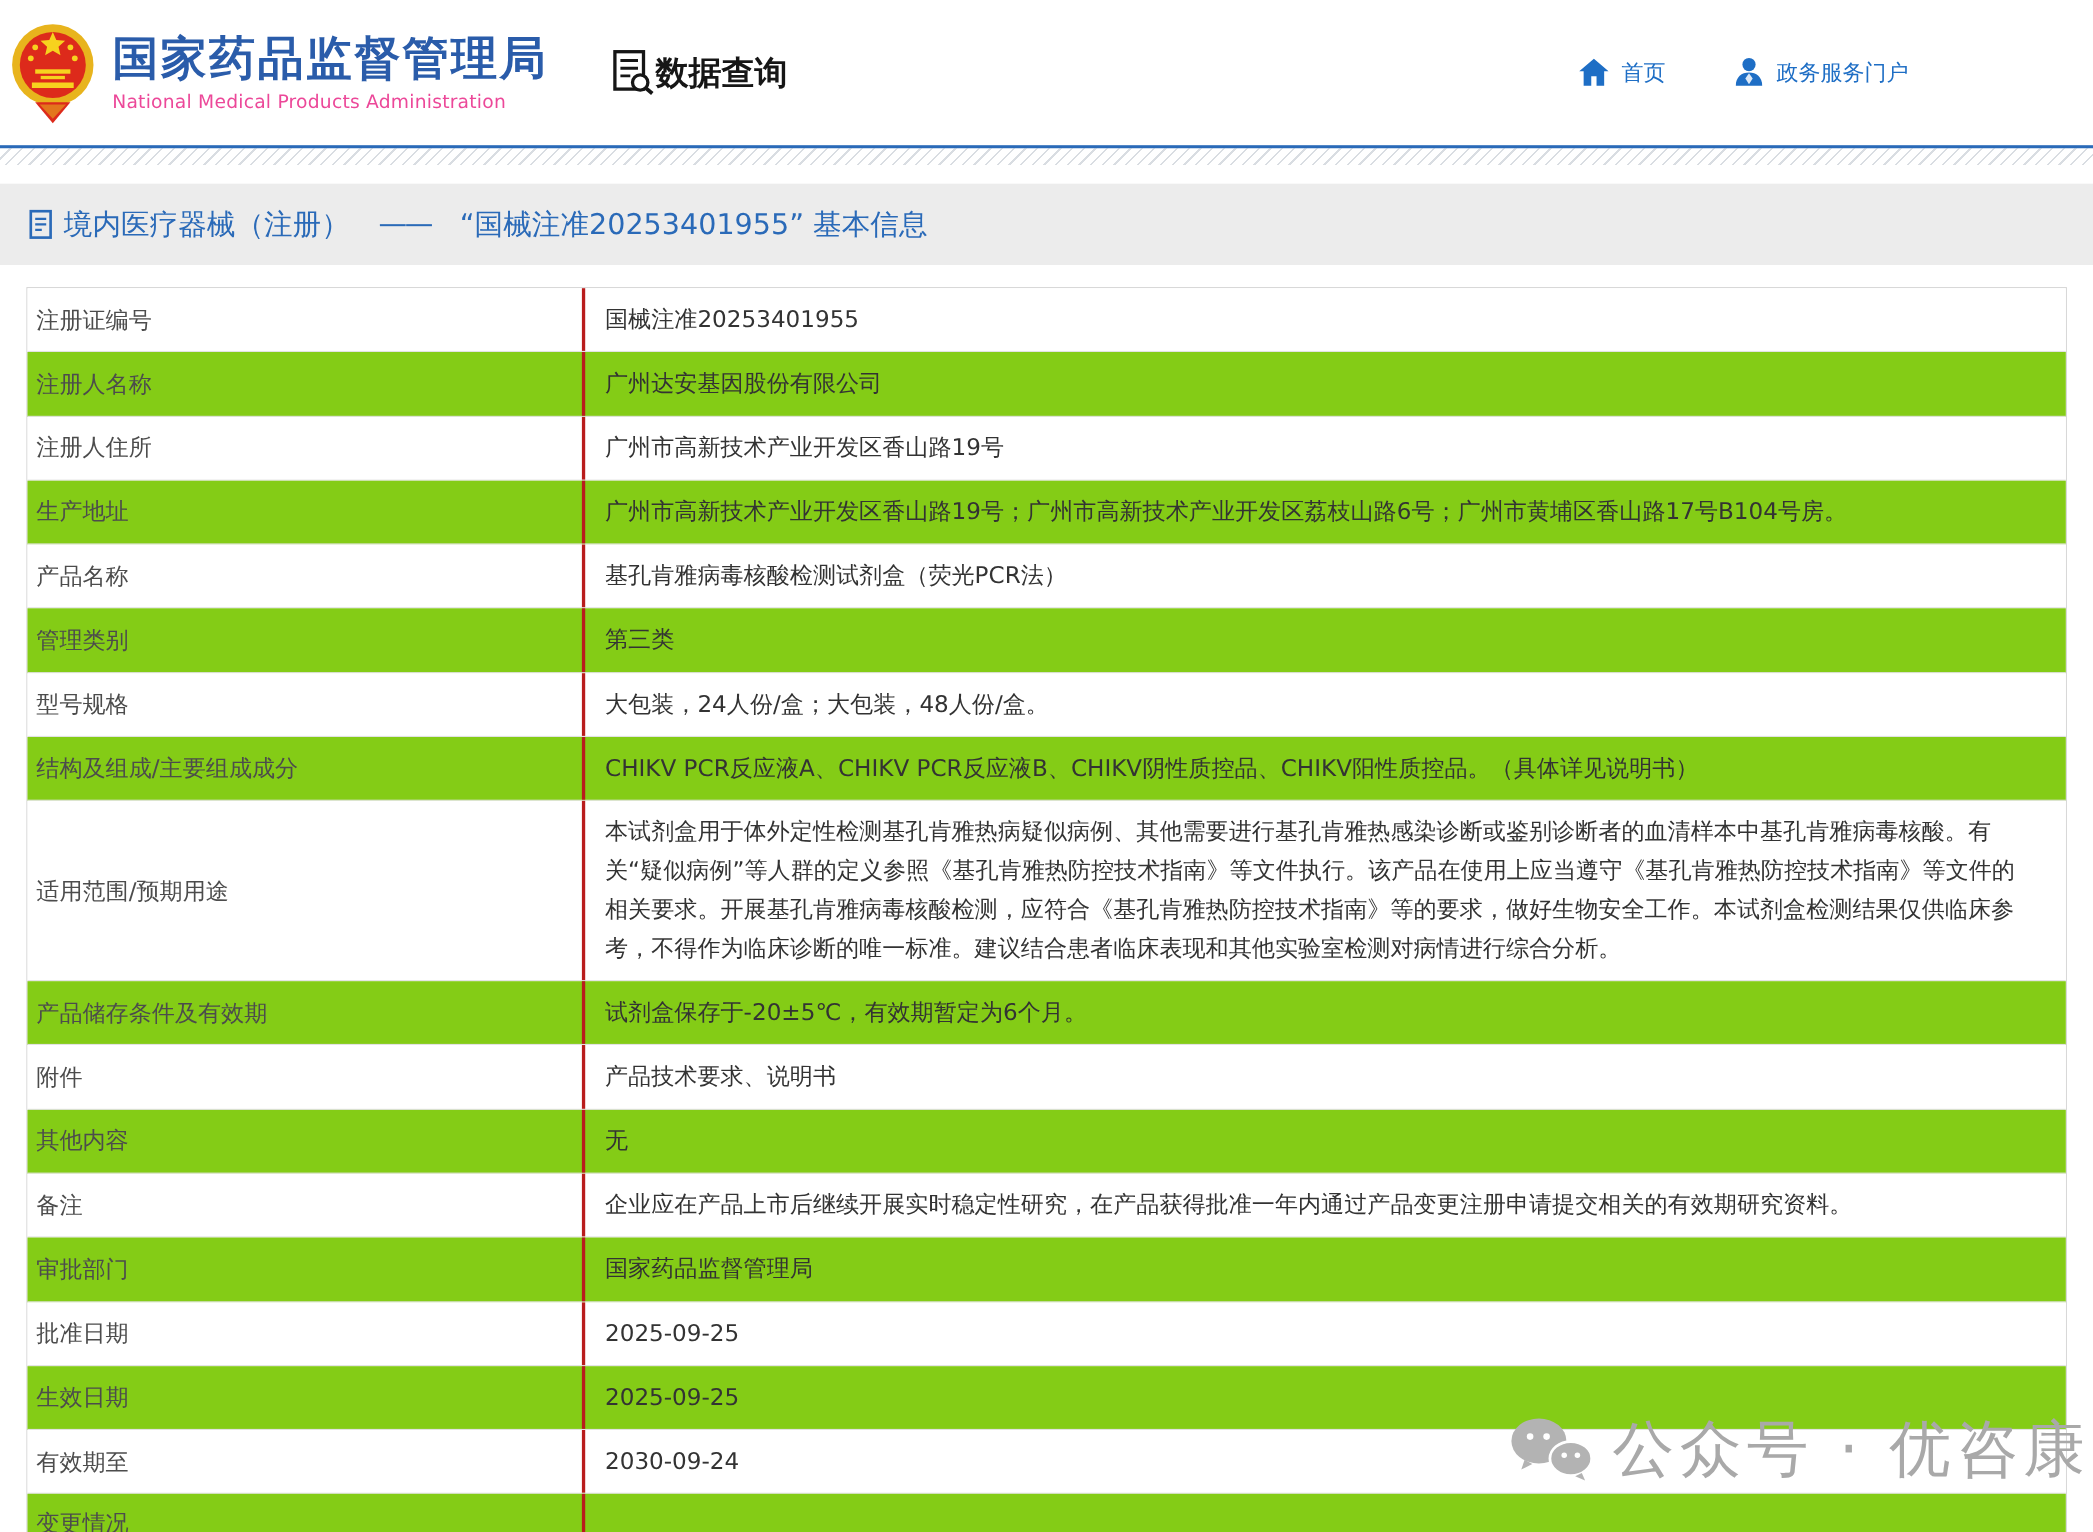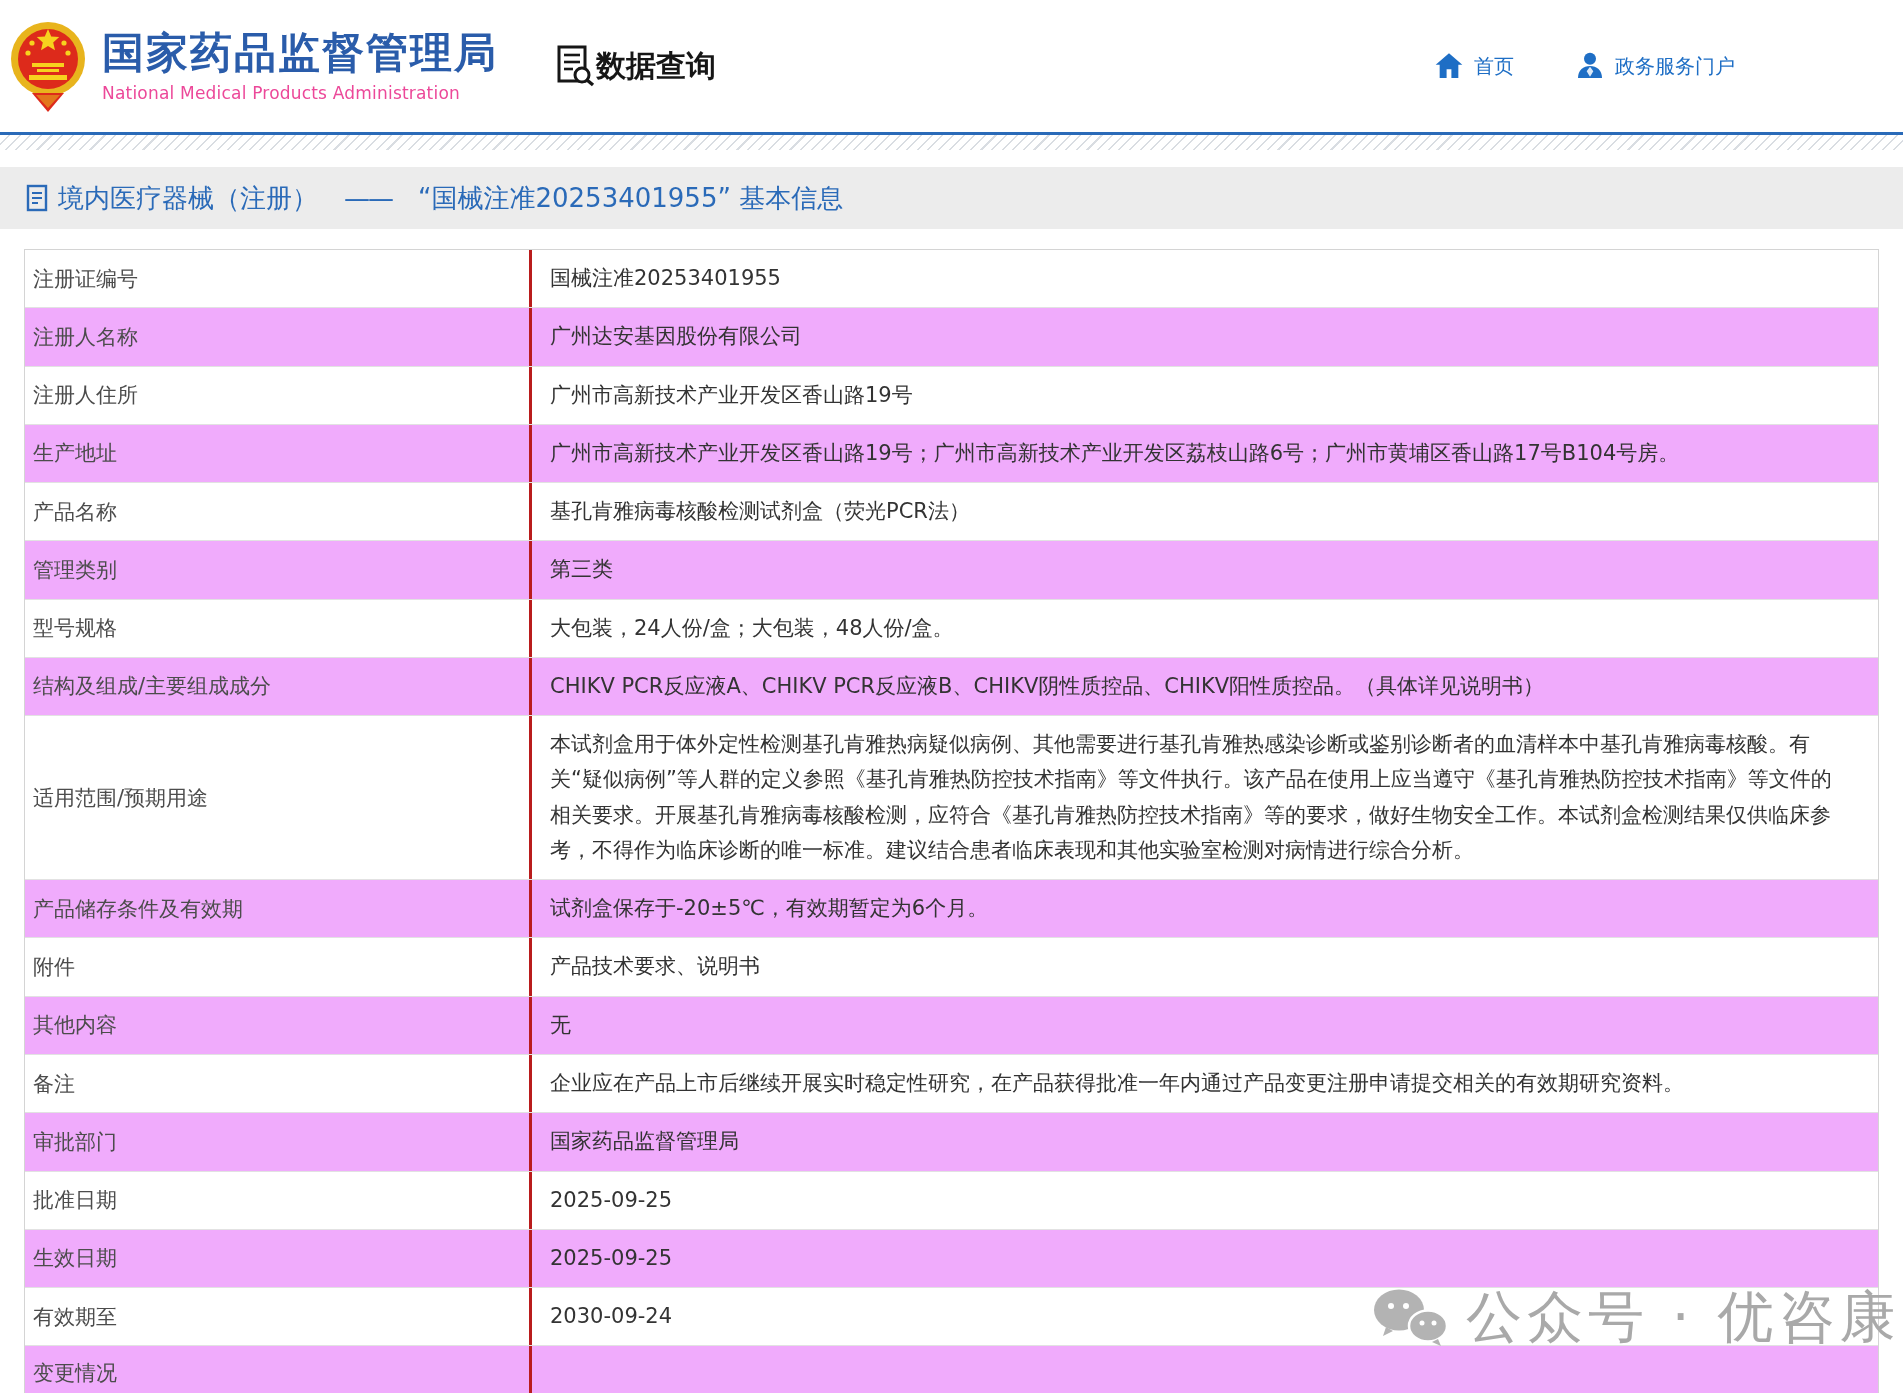--- a/index.html
+++ b/index.html
@@ -19,31 +19,31 @@
               color: #1e6ec5; font-size: 20px; cursor: pointer; }
   .nav-item svg { width: 32px; height: 32px; }
 
   
   .blue-line { height: 3px; background: #2a6ab8; }
   .hatch { height: 15px; background: repeating-linear-gradient(135deg,
             #ffffff 0px, #ffffff 6px, #d9dde2 6px, #d9dde2 7.5px); }
   .gap1 { height: 17px; background: #fff; }
 
   
-  .crumb-band { height: 62px; background: #ececec; display: flex; align-items: center;
+  .crumb-band { height: 74px; background: #ececec; display: flex; align-items: center;
                 padding-left: 26px; color: #2a6ab8; font-size: 26px; }
   .crumb-band .doc-icon { margin-right: 8px; display: inline-flex; }
   .crumb-dash { margin: 0 26px; letter-spacing: -2px; }
   .gap2 { height: 20px; background: #fff; }
 
   
   .info-table { margin: 0 24px; border: 1px solid #d4d4d4; font-size: 21px; }
   .row { display: flex; min-height: 54px; background: #fff; border-bottom: 1px solid #e2e2e2; }
   .row:last-child { border-bottom: none; }
-  .row.alt { background: #f0abfc; }
+  .row.alt { background: #84cc16; }
   .cell-label { width: 507px; flex: none; display: flex; align-items: center; 
                 padding: 8px 16px 8px 8px; color: #4c4c4c; border-right: 3px solid #b91c1c; text-align: right; }
   .cell-value { flex: 1; display: flex; align-items: center; padding: 11px 26px 11px 18px;
                 color: #333; line-height: 1.68; }
 
   
   .watermark { position: absolute; left: 1372px; top: 1280px; display: flex; align-items: center;
                gap: 16px; color: #a9a9a9; font-size: 56px; letter-spacing: 5px; pointer-events: none; }
 </style>
 </head>

